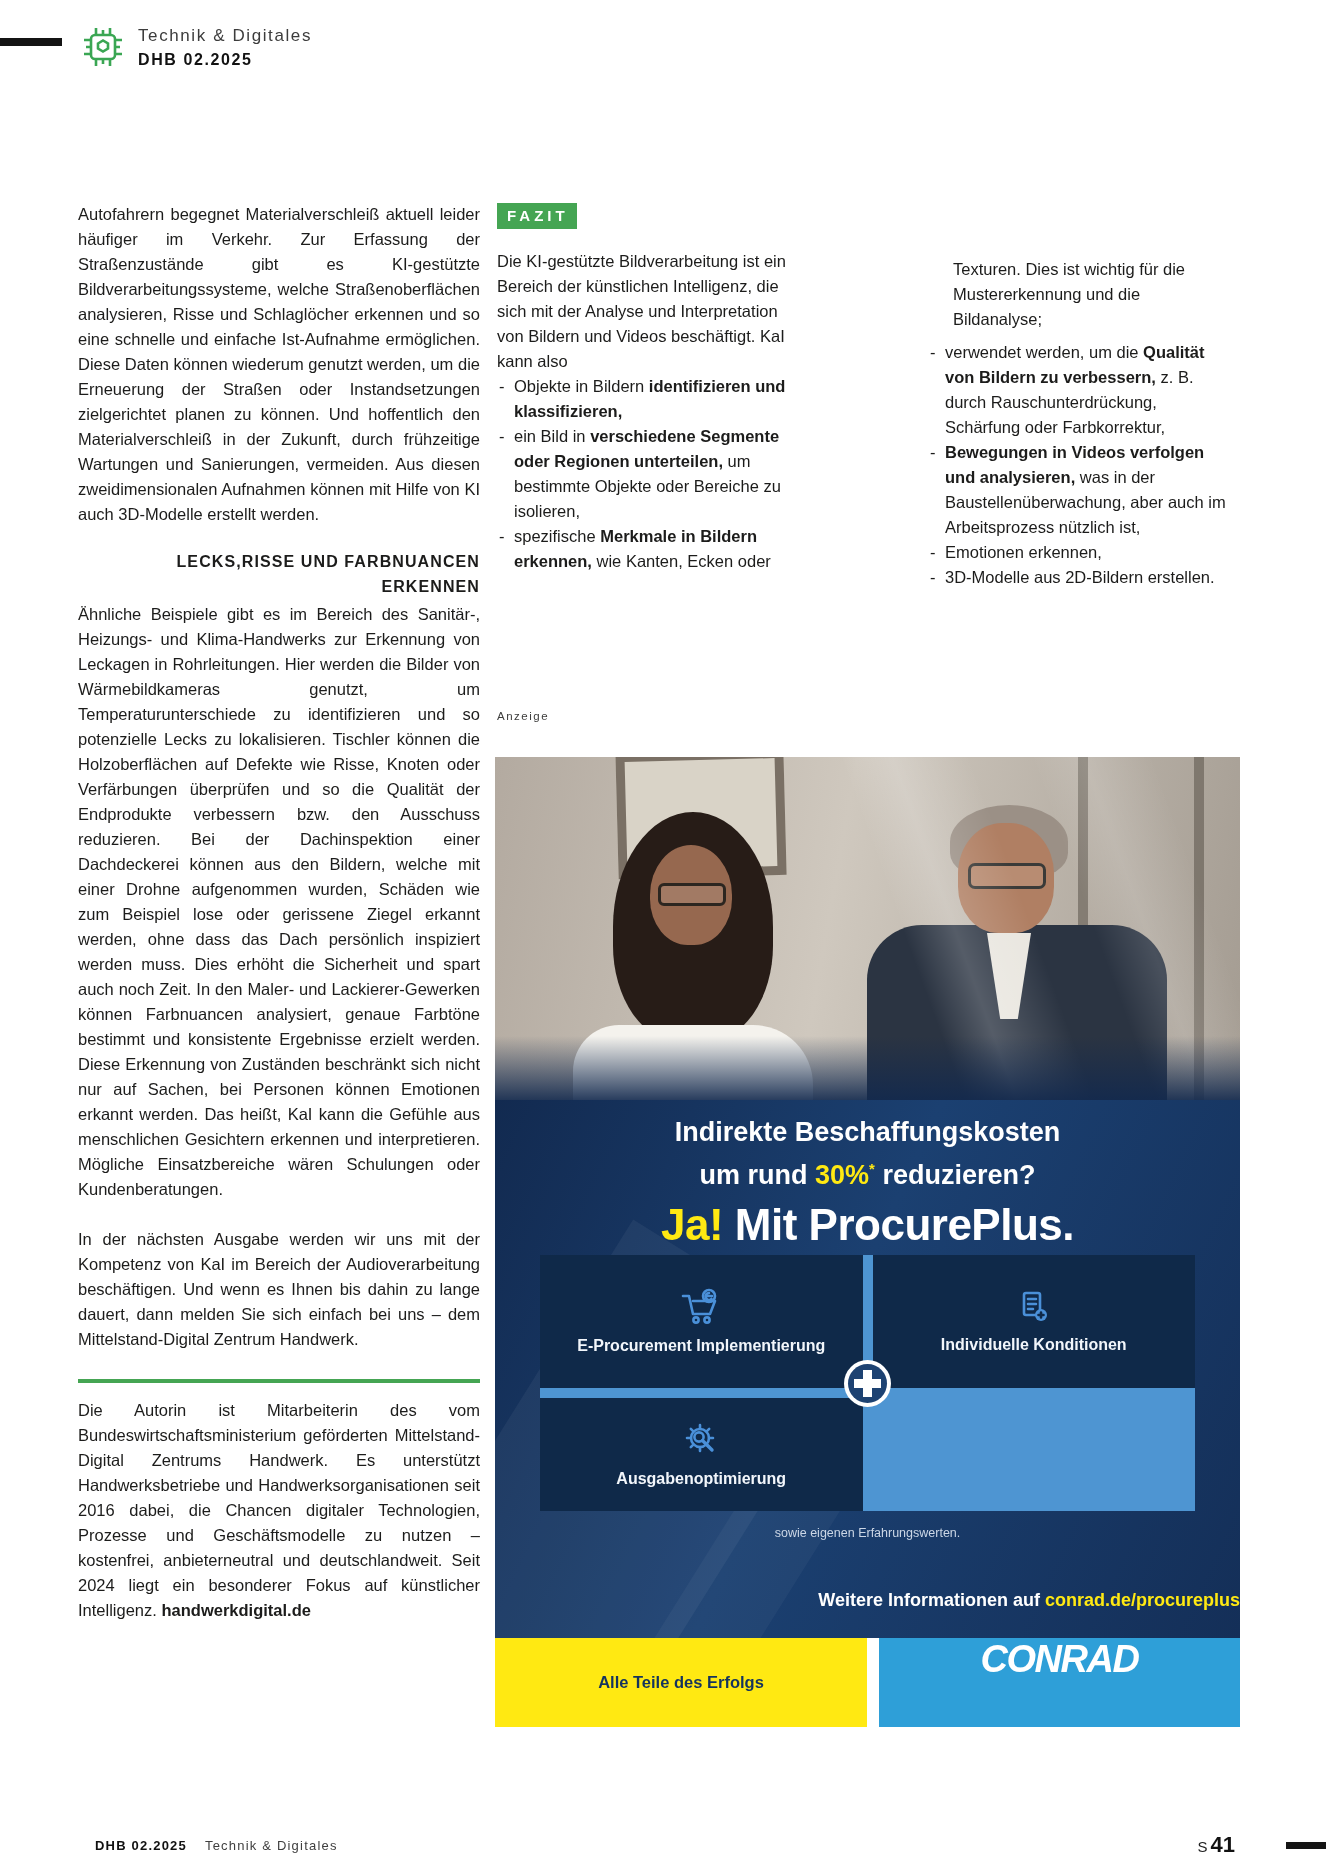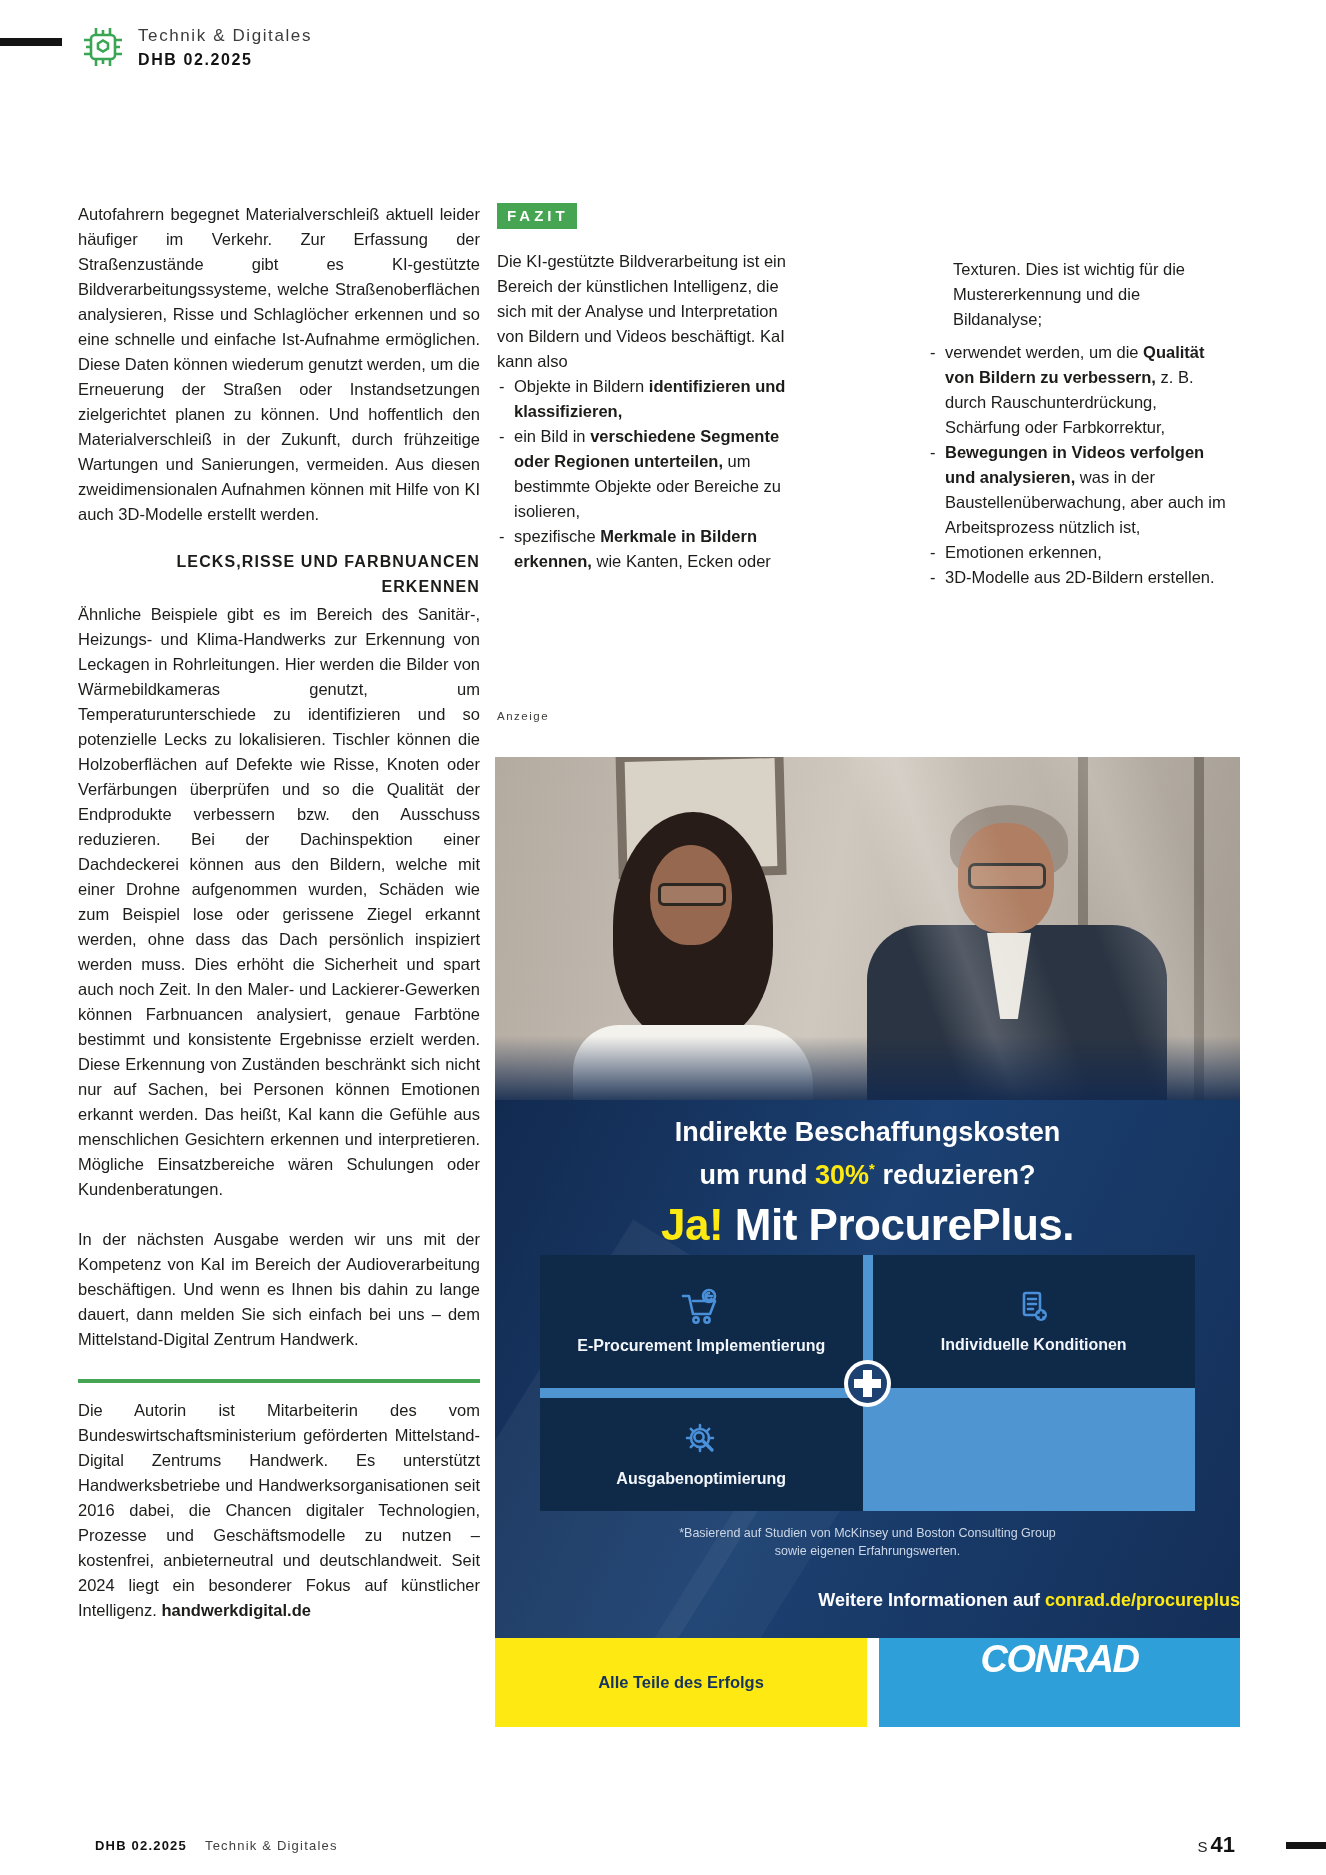--- a/index.html
+++ b/index.html
@@ -220,21 +220,20 @@
         </div>
       </div>
 
       <svg class="plus-wrap" viewBox="0 0 47 47">
         <circle cx="23.5" cy="23.5" r="23.5" fill="#ffffff"></circle>
         <circle cx="23.5" cy="23.5" r="19.5" fill="#1d4272"></circle>
         <path d="M19 10 h9 v9 h9 v9 h-9 v9 h-9 v-9 h-9 v-9 h9 z" fill="#ffffff"></path>
       </svg>
 
       <div class="footnote">
-        <div>*Basierend auf Studien von McKinsey und Boston Consulting Group</div>
         <div>sowie eigenen Erfahrungswerten.</div>
       </div>
 
       <div class="info"><span>Weitere Informationen auf </span><span class="info-link">conrad.de/procureplus</span></div>
     </div>
 
     <div class="ad-bar">
       <div class="bar-slogan">Alle Teile des Erfolgs</div>
       <div class="bar-brand">
         <span class="conrad">CONRAD</span>

